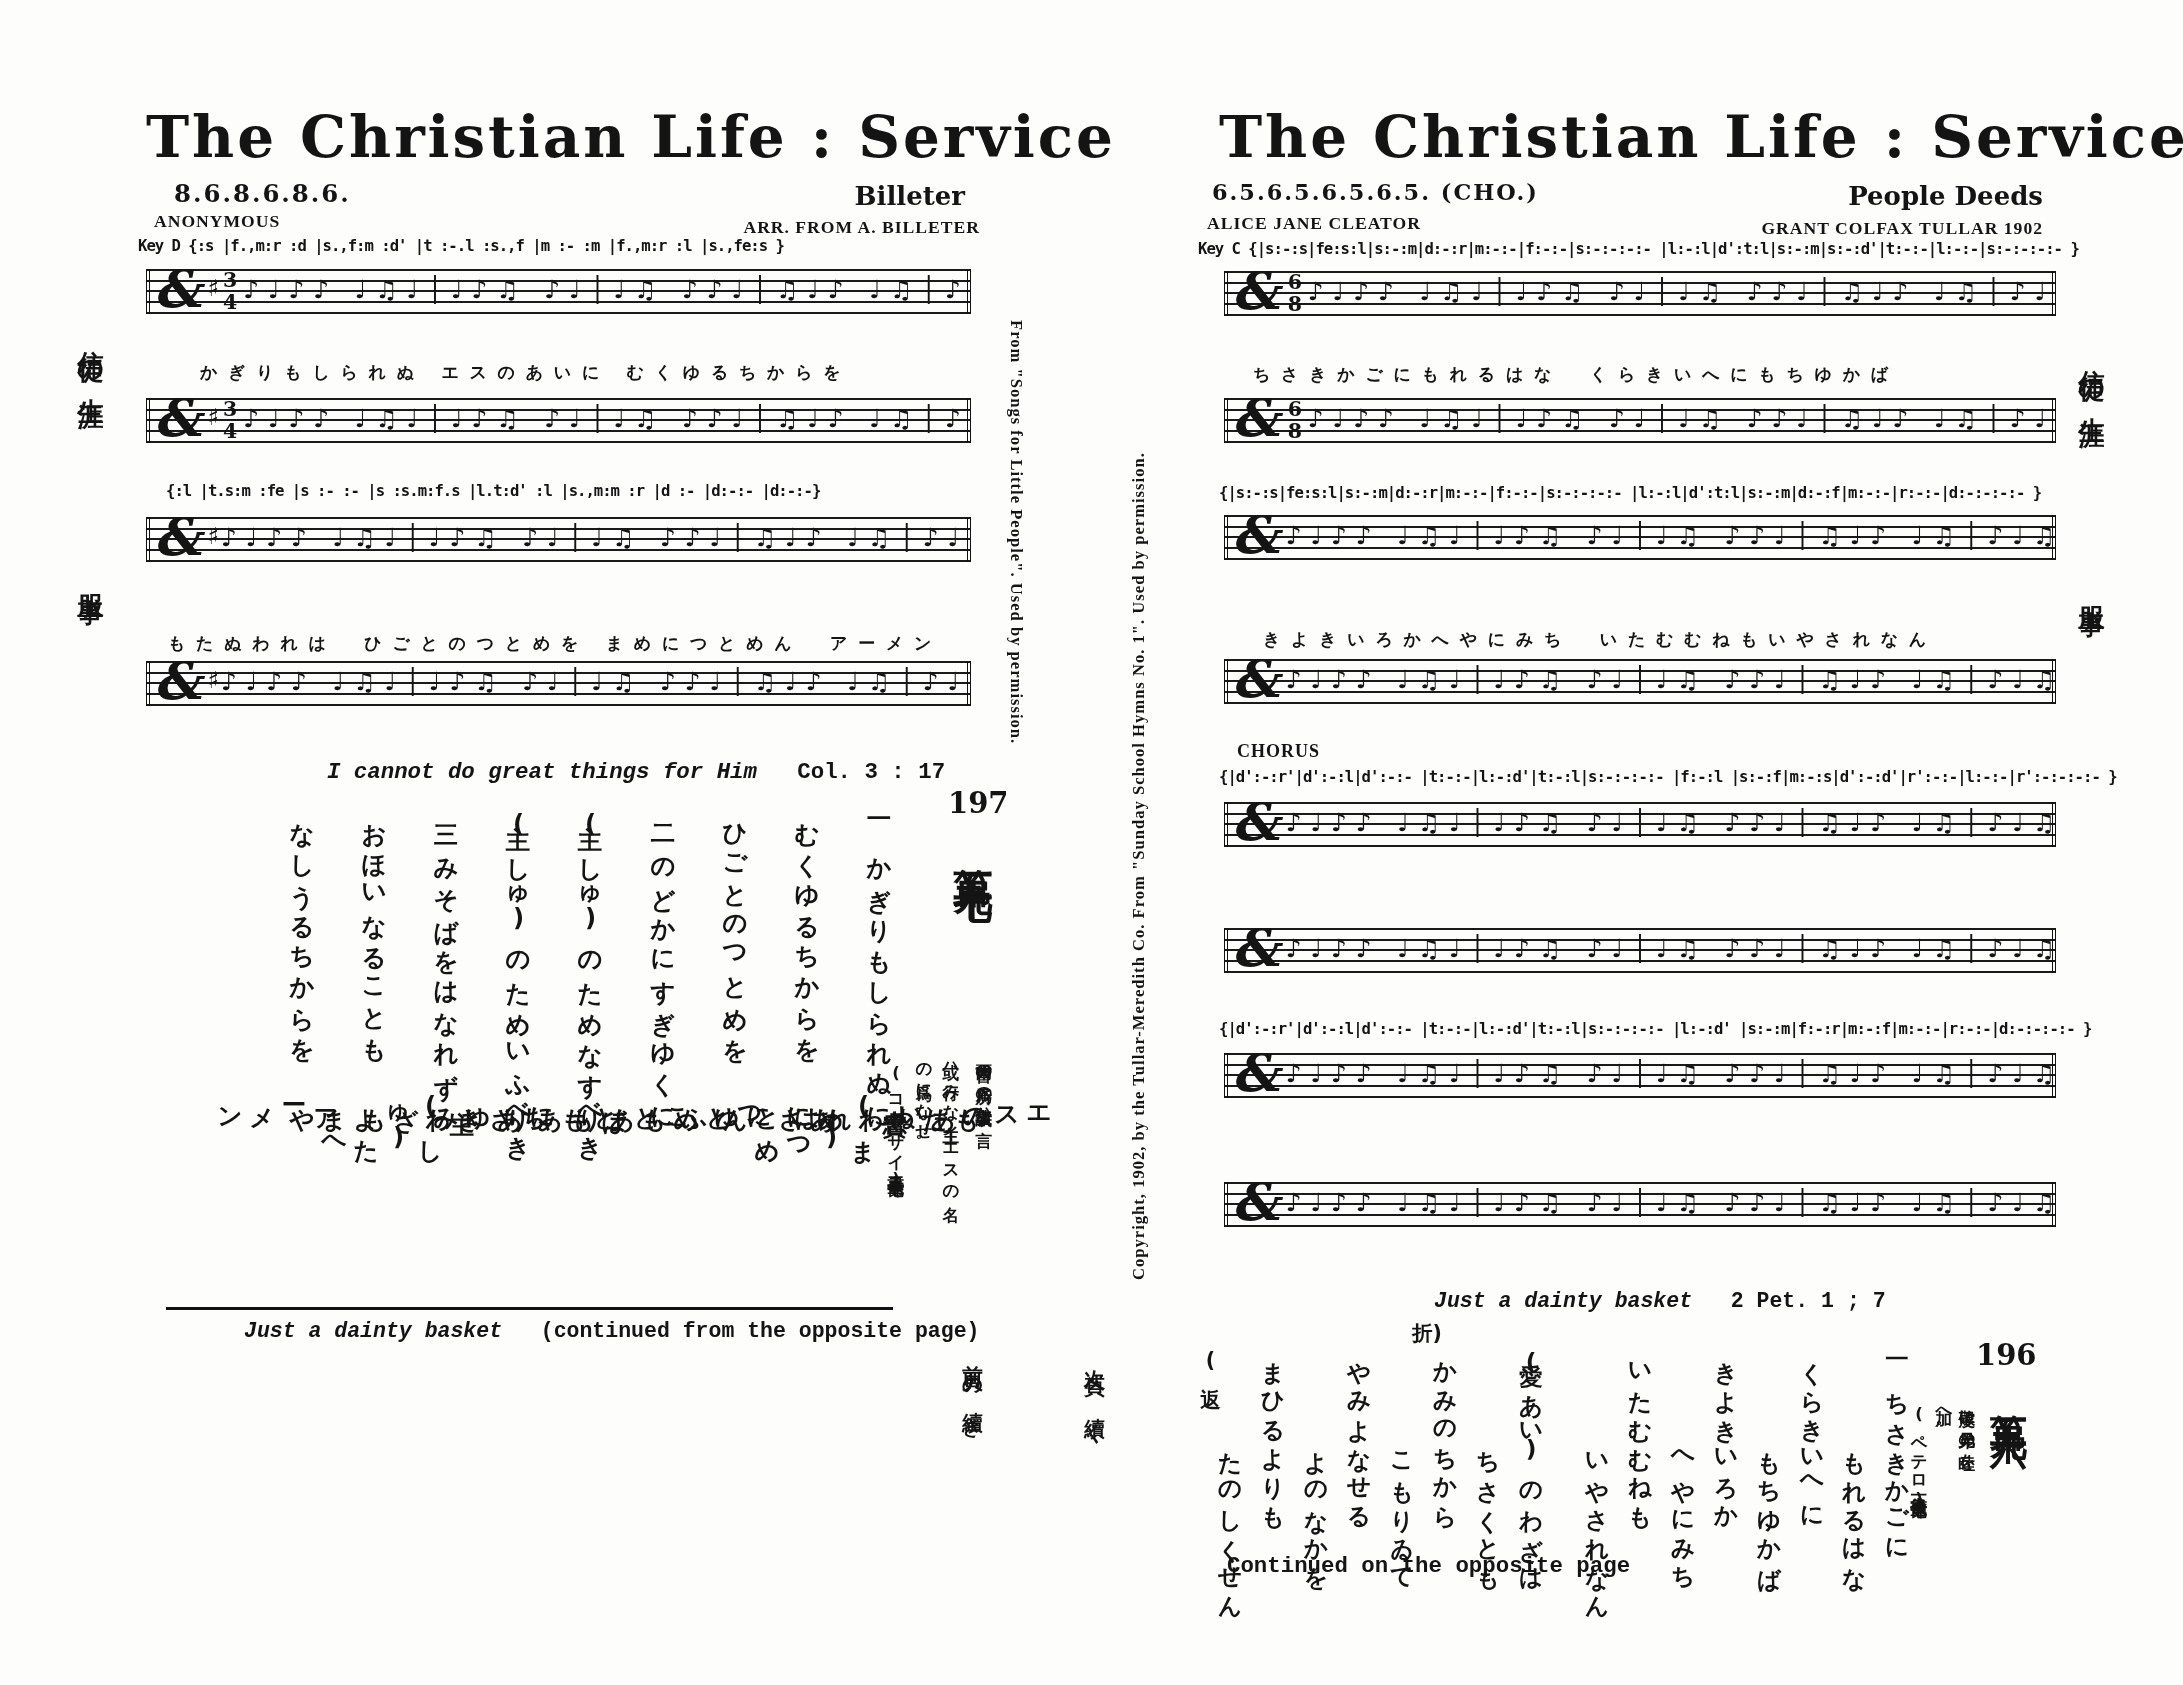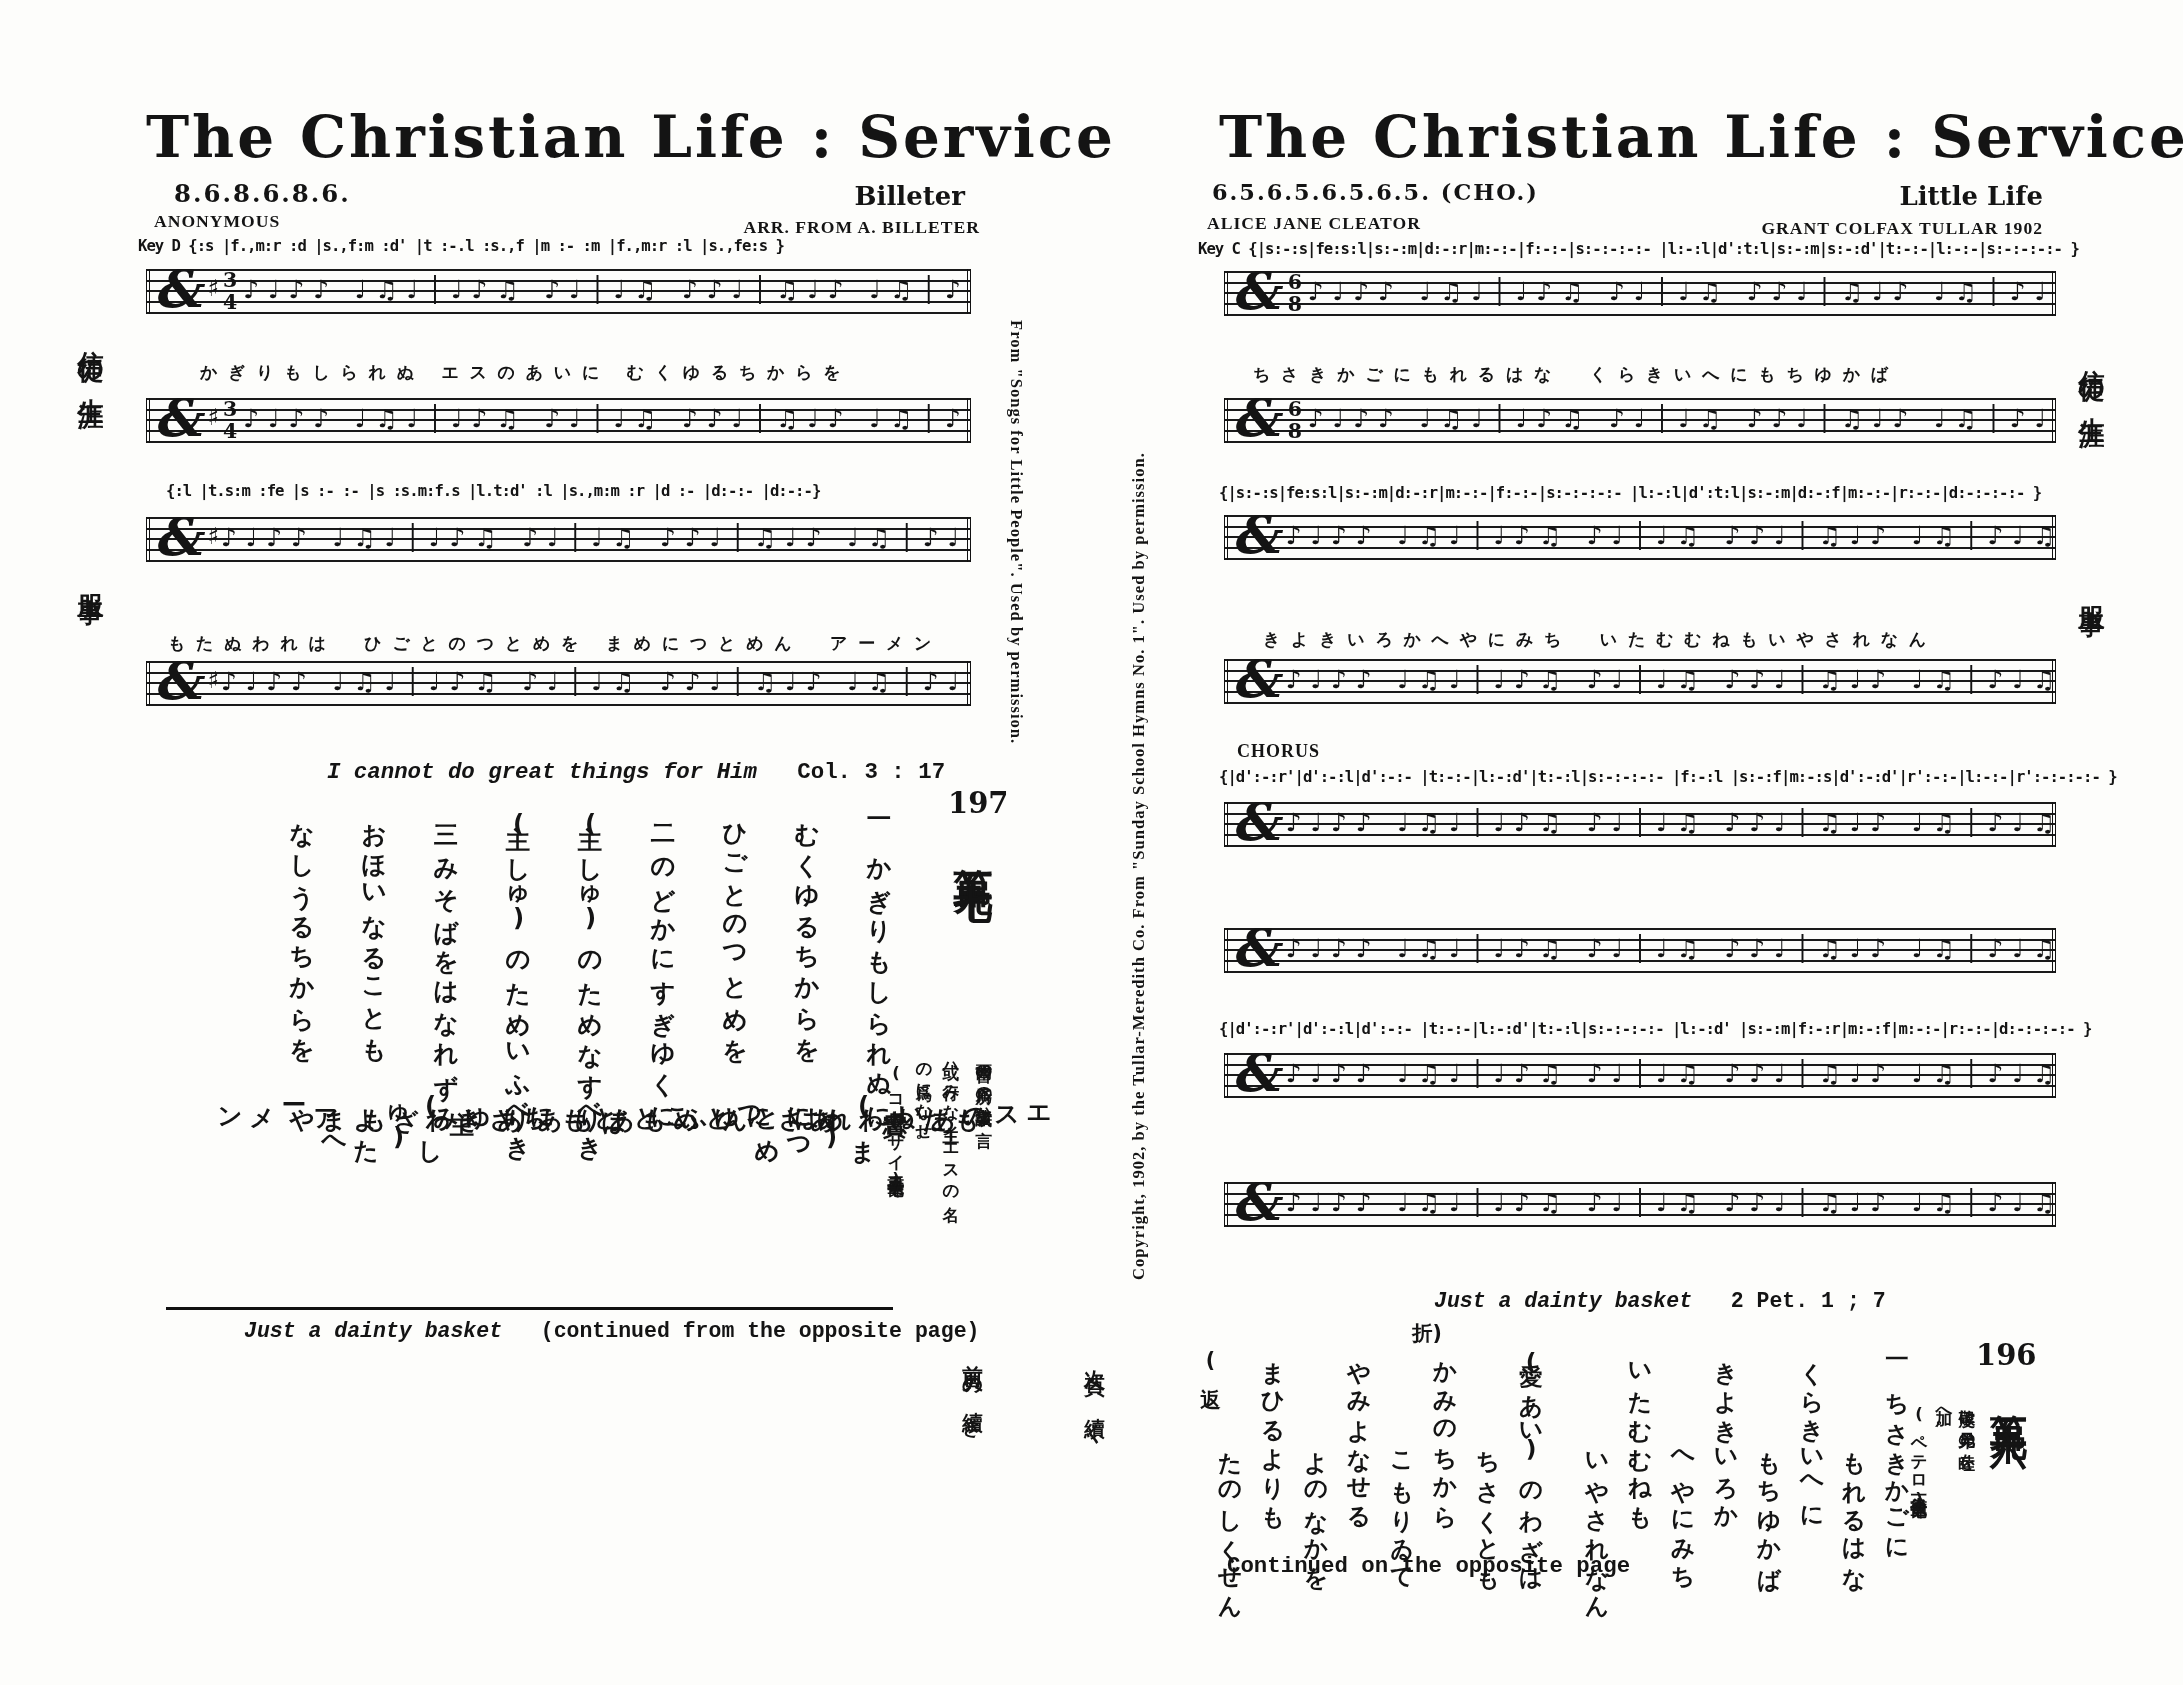--- a/index.html
+++ b/index.html
@@ -166,21 +166,21 @@
   <div class="abs caption" style="left:244px;top:1319px;font-size:21.5px;">
     <i>Just a dainty basket</i>&nbsp;&nbsp;
     <span style="font-weight:700;">(continued from the opposite page)</span>
   </div>
 
   <div class="abs rot270" style="left:1129px;top:1280px;">Copyright, 1902, by the Tullar-Meredith Co.   From "Sunday School Hymns No. 1".   Used by permission.</div>
   <div class="abs vtxt smallnote" style="left:1084px;top:1354px;letter-spacing:7.8px;">次頁へ續く</div>
 
   <div class="abs bigtitle" style="left:1219px;top:103px;width:829px;">The Christian Life : Service</div>
   <div class="abs meter" style="left:1212px;top:179px;font-size:22.4px;">6.5.6.5.6.5.6.5. (CHO.)</div>
-  <div class="abs tune" style="left:1833px;top:181px;width:210px;text-align:right;">Little Life</div>
+  <div class="abs tune" style="left:1833px;top:181px;width:210px;text-align:right;">People Deeds</div>
   <div class="abs credit" style="left:1207px;top:213px;">ALICE JANE CLEATOR</div>
   <div class="abs credit" style="left:1658px;top:218px;width:385px;text-align:right;">GRANT COLFAX TULLAR  1902</div>
 
   <div class="abs solfa" style="left:1198px;top:240px;">Key C {|s:-:s|fe:s:l|s:-:m|d:-:r|m:-:-|f:-:-|s:-:-:-:-  |l:-:l|d':t:l|s:-:m|s:-:d'|t:-:-|l:-:-|s:-:-:-:- }</div>
 
   <div class="staff" style="left:1224px;top:271px;width:824px;">
       <span class="clef">&amp;</span>
       <span class="ts">
         <b>6</b>
         <b>8</b>

